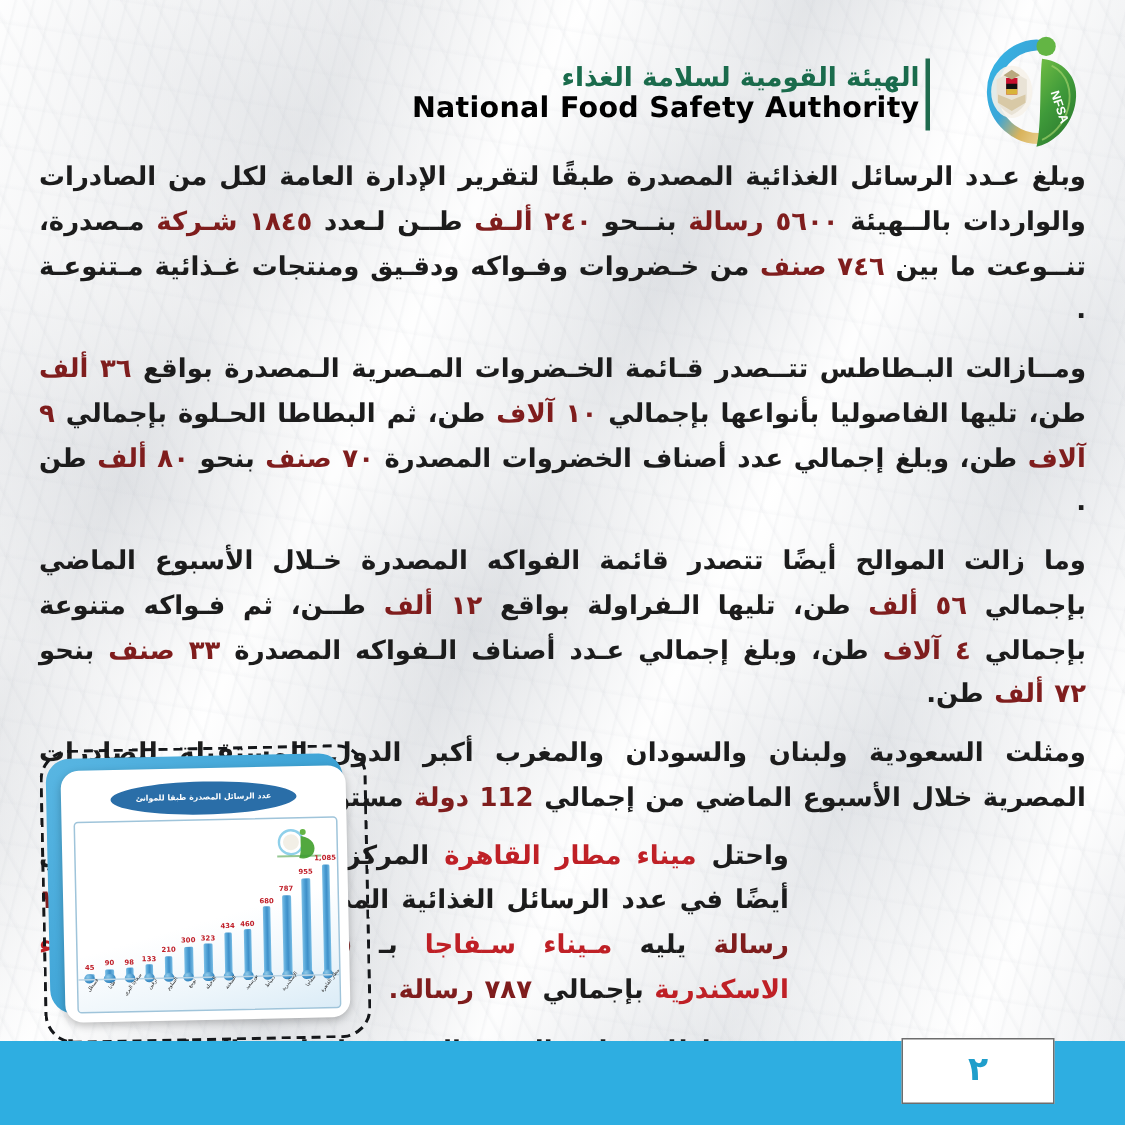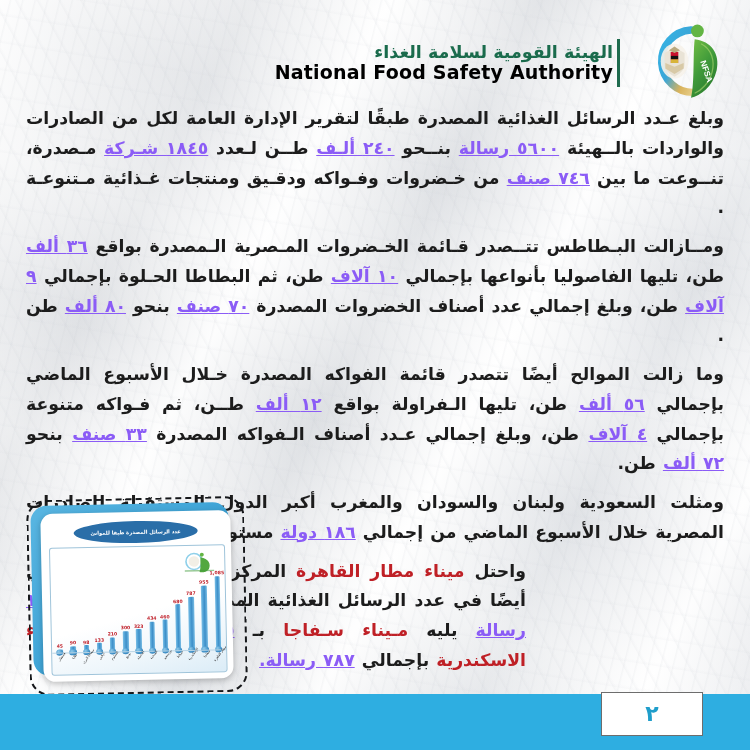--- a/index.html
+++ b/index.html
@@ -65,21 +65,21 @@
   p.para{
     margin:0 0 9px 0;
     font-size:17.3px;
     line-height:1.72;
     color:#1c1c1c;
     font-weight:bold;
     word-spacing:1px;
   }
   p.para.block-ports,p.para.block-cert{ margin-right:198px; }
   p.para.block-ports{ margin-bottom:11px; }
-  .hl-cyan{color:#8b5cf6;text-decoration:underline;}
+  .hl-cyan{color:#7f1d1d;}
   .hl-red{color:#bf2026;}
 
   
   .chart-wrap{
     position:absolute;left:22px;top:494px;width:228px;height:200px;
   }
   .dash-frame{
     position:absolute;left:6px;top:4px;width:214px;height:192px;
     border:2.5px dashed #15171a;border-radius:20px;
     transform:rotate(-1.2deg);
@@ -216,21 +216,21 @@
           <path d="M8 6 L14 2 L20 6 L14 9 Z" fill="#b9a97f"></path>
         </g>
       </svg>
     </div>
   </div>
 
   <div class="content">
     <p class="para"><span>وبلغ عـدد الرسائل الغذائية المصدرة طبقًا لتقرير الإدارة العامة لكل من الصادرات والواردات بالــهيئة </span><span class="hl-cyan">٥٦٠٠ رسالة</span><span> بنــحو </span><span class="hl-cyan">٢٤٠ ألـف</span><span> طــن لـعدد </span><span class="hl-cyan">١٨٤٥ شـركة</span><span> مـصدرة، تنــوعت ما بين </span><span class="hl-cyan">٧٤٦ صنف</span><span> من خـضروات وفـواكه ودقـيق ومنتجات غـذائية مـتنوعـة .</span></p>
     <p class="para"><span>ومــازالت البـطاطس تتــصدر قـائمة الخـضروات المـصرية الـمصدرة بواقع </span><span class="hl-cyan">٣٦ ألف</span><span> طن، تليها الفاصوليا بأنواعها بإجمالي </span><span class="hl-cyan">١٠ آلاف</span><span> طن، ثم البطاطا الحـلوة بإجمالي </span><span class="hl-cyan">٩ آلاف</span><span> طن، وبلغ إجمالي عدد أصناف الخضروات المصدرة </span><span class="hl-cyan">٧٠ صنف</span><span> بنحو </span><span class="hl-cyan">٨٠ ألف</span><span> طن .</span></p>
     <p class="para"><span>وما زالت الموالح أيضًا تتصدر قائمة الفواكه المصدرة خـلال الأسبوع الماضي بإجمالي </span><span class="hl-cyan">٥٦ ألف</span><span> طن، تليها الـفراولة بواقع </span><span class="hl-cyan">١٢ ألف</span><span> طــن، ثم فـواكه متنوعة بإجمالي </span><span class="hl-cyan">٤ آلاف</span><span> طن، وبلغ إجمالي عـدد أصناف الـفواكه المصدرة </span><span class="hl-cyan">٣٣ صنف</span><span> بنحو </span><span class="hl-cyan">٧٢ ألف</span><span> طن.</span></p>
-    <p class="para"><span>ومثلت السعودية ولبنان والسودان والمغرب أكبر الدول المستقبلة للصادرات المصرية خلال الأسبوع الماضي من إجمالي </span><span class="hl-cyan">١٨٦ دولة</span><span> مستوردة .</span></p>
+    <p class="para"><span>ومثلت السعودية ولبنان والسودان والمغرب أكبر الدول المستقبلة للصادرات المصرية خلال الأسبوع الماضي من إجمالي </span><span class="hl-cyan">112 دولة</span><span> مستوردة .</span></p>
     <p class="para block-ports"><span>واحتل </span><span class="hl-red">ميناء مطار القاهرة</span><span> المركز الأول الأسبوع الماضي أيضًا في عدد الرسائل الغذائية المصدرة منه بإجمالي </span><span class="hl-cyan">١٠٨٥ رسالة</span><span> يليه </span><span class="hl-red">مـيناء سـفاجا</span><span> بـ </span><span class="hl-cyan">٩٥٥ رسـالة</span><span> ثم </span><span class="hl-red">مـيناء الاسكندرية</span><span> بإجمالي </span><span class="hl-cyan">٧٨٧ رسالة.</span></p>
     <p class="para block-cert"><span>وفي إطار تولي الهيئة القومية لسلامة الغذاء مسؤولية إصدار شــهادات الـصلاحية للتـصدير مــع بـداية الـعام الـميلادي الجـــديد ٢٠٢٥ وتـطبيق الآلية الجـــديدة، تم إصدار </span></p>
   </div>
 
   <div class="chart-wrap">
     <div class="dash-frame"></div>
     <div class="blue-back"></div>
     <div class="chart-card">
       <div class="chart-title-pill">
         <span>عدد الرسائل المصدرة طبقا للموانئ</span>

